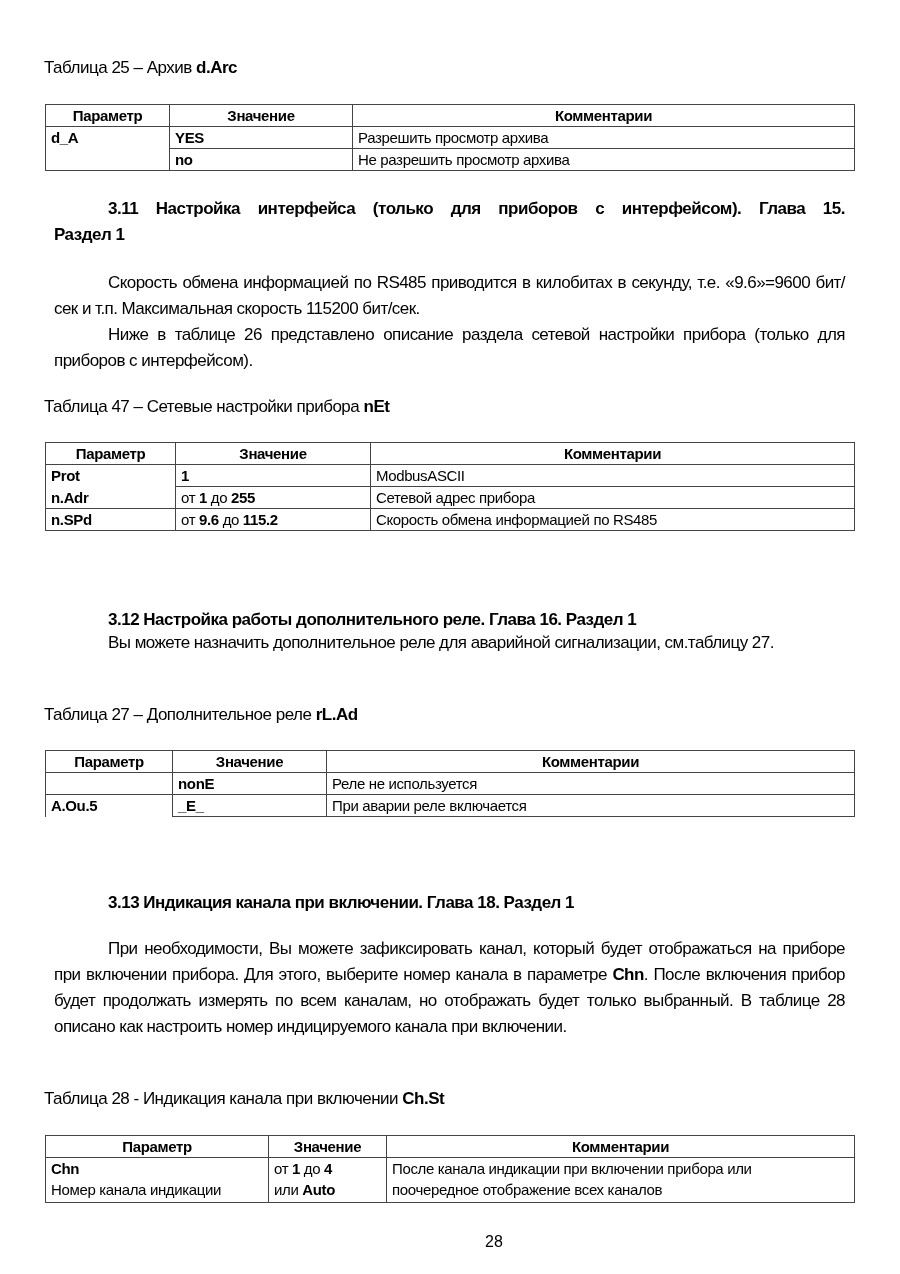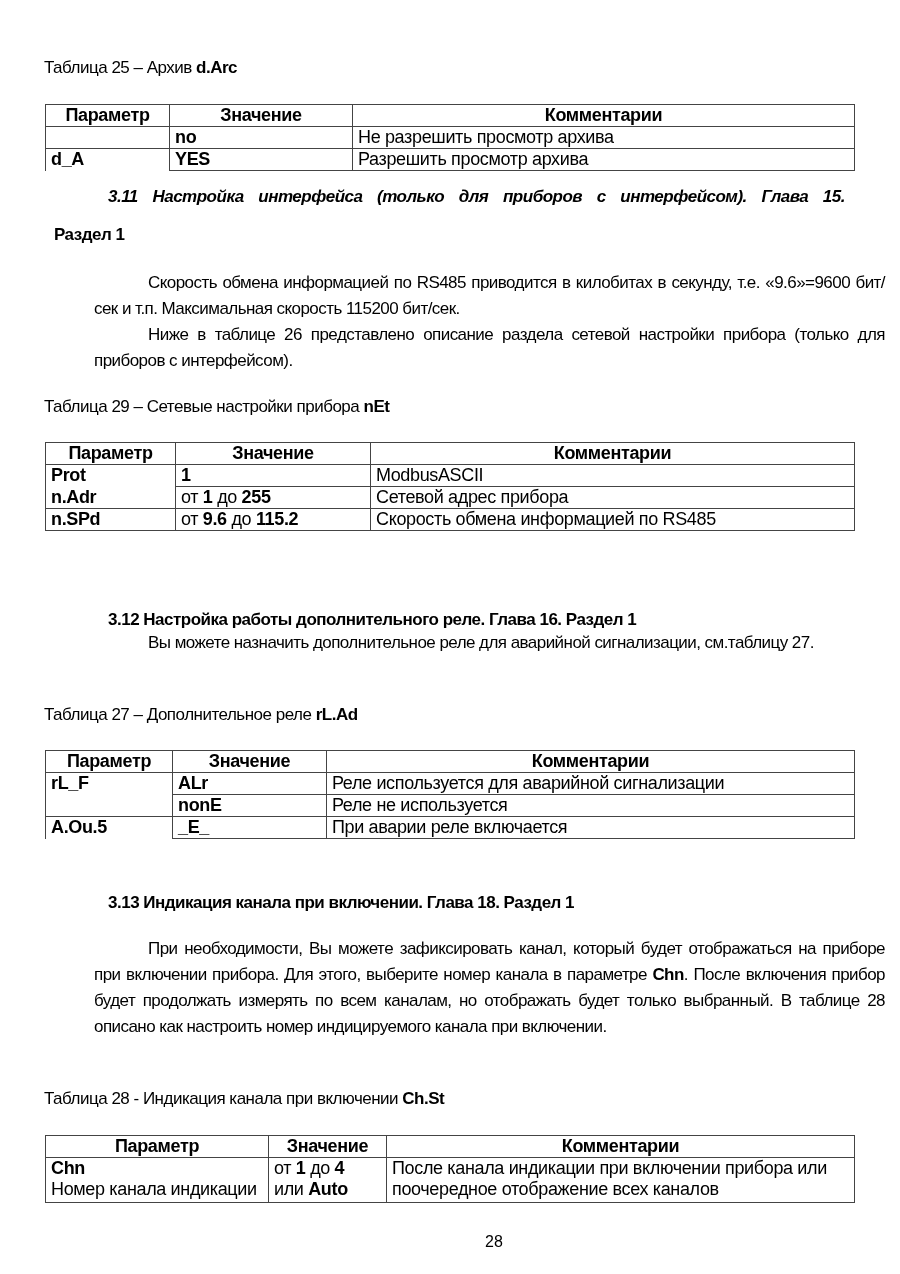--- a/index.html
+++ b/index.html
@@ -3,22 +3,22 @@
 <meta charset="utf-8">
 <style>
   html, body { margin:0; padding:0; background:#fff; }
   body { width:900px; height:1274px; position:relative; overflow:hidden;
          font-family:"Liberation Sans", "DejaVu Sans", sans-serif; color:#000; }
   .abs { position:absolute; }
   .cap { left:44px; font-size:17px; letter-spacing:-0.5px; white-space:nowrap; }
   .cap b { font-weight:bold; }
   .h { left:54px; width:791px; font-size:17px; font-weight:bold; letter-spacing:-0.5px; line-height:26px; }
   .p { left:54px; width:791px; font-size:17px; letter-spacing:-0.55px; line-height:26px; text-align:justify; }
-  .ind { text-indent:54px;margin-left:40px; }
-  table { position:absolute; border-collapse:collapse; font-size:18px; letter-spacing:-0.35px; table-layout:fixed; }
+  .ind { text-indent:54px; }
+  table { position:absolute; border-collapse:collapse; font-size:15px; letter-spacing:-0.35px; table-layout:fixed; }
   td, th { border:1px solid #444; padding:0 5px; height:21px; line-height:21px; vertical-align:top; white-space:nowrap; }
   th { font-weight:bold; text-align:center; }
   .bold { font-weight:bold; }
   .nb-b { border-bottom-color:transparent; }
   .nb-t { border-top-color:transparent; }
   .pageno { left:0; width:900px; text-align:center; font-size:16px;margin-left:44px; }
 </style>
 </head>
 <body>
 
@@ -31,40 +31,40 @@
       <col style="width:183px">
       <col>
     </colgroup>
   <tbody>
       <tr>
     <th>Параметр</th>
     <th>Значение</th>
     <th>Комментарии</th>
   </tr>
   <tr>
+    <td class="bold nb-b">d_A</td>
+    <td class="bold">YES</td>
+    <td>Разрешить просмотр архива</td>
+  </tr>
+  <tr>
     <td class="bold nb-t"></td>
     <td class="bold">no</td>
     <td>Не разрешить просмотр архива</td>
   </tr>
-  <tr>
-    <td class="bold nb-b">d_A</td>
-    <td class="bold">YES</td>
-    <td>Разрешить просмотр архива</td>
-  </tr>
 </tbody>
   </table>
 
-<div class="abs h" style="top:184px; text-align:justify; text-align-last:justify; text-indent:54px;font-style:italic;">3.11 Настройка интерфейса (только для приборов с интерфейсом). Глава 15.</div>
+<div class="abs h" style="top:196px; text-align:justify; text-align-last:justify; text-indent:54px;">3.11 Настройка интерфейса (только для приборов с интерфейсом). Глава 15.</div>
 <div class="abs h" style="top:222px;">Раздел 1</div>
 
 <div class="abs p ind" style="top:270px;">Скорость обмена информацией по RS485 приводится в килобитах в секунду, т.е. «9.6»=9600 бит/сек и т.п. Максимальная скорость 115200 бит/сек.</div>
 <div class="abs p ind" style="top:322px;">Ниже в таблице 26 представлено описание раздела сетевой настройки прибора (только для приборов с интерфейсом).</div>
 
 <div class="abs cap" style="top:397px;">
-  <span>Таблица 29 – Сетевые настройки прибора </span><b>nEt</b>
+  <span>Таблица 47 – Сетевые настройки прибора </span><b>nEt</b>
 </div>
 <table style="left:45px; top:442px; width:810px;">
   <colgroup>
       <col style="width:130px">
       <col style="width:195px">
       <col>
     </colgroup>
   <tbody>
       <tr>
     <th>Параметр</th>
@@ -99,25 +99,20 @@
   <colgroup>
       <col style="width:127px">
       <col style="width:154px">
       <col>
     </colgroup>
   <tbody>
       <tr>
     <th>Параметр</th>
     <th>Значение</th>
     <th>Комментарии</th>
-  </tr>
-  <tr>
-    <td class="bold nb-b">rL_F</td>
-    <td class="bold">ALr</td>
-    <td>Реле используется для аварийной сигнализации</td>
   </tr>
   <tr>
     <td class="bold nb-t"></td>
     <td class="bold">nonE</td>
     <td>Реле не используется</td>
   </tr>
   <tr>
     <td class="bold nb-b">A.Ou.5</td>
     <td class="bold">_E_</td>
     <td>При аварии реле включается</td>

